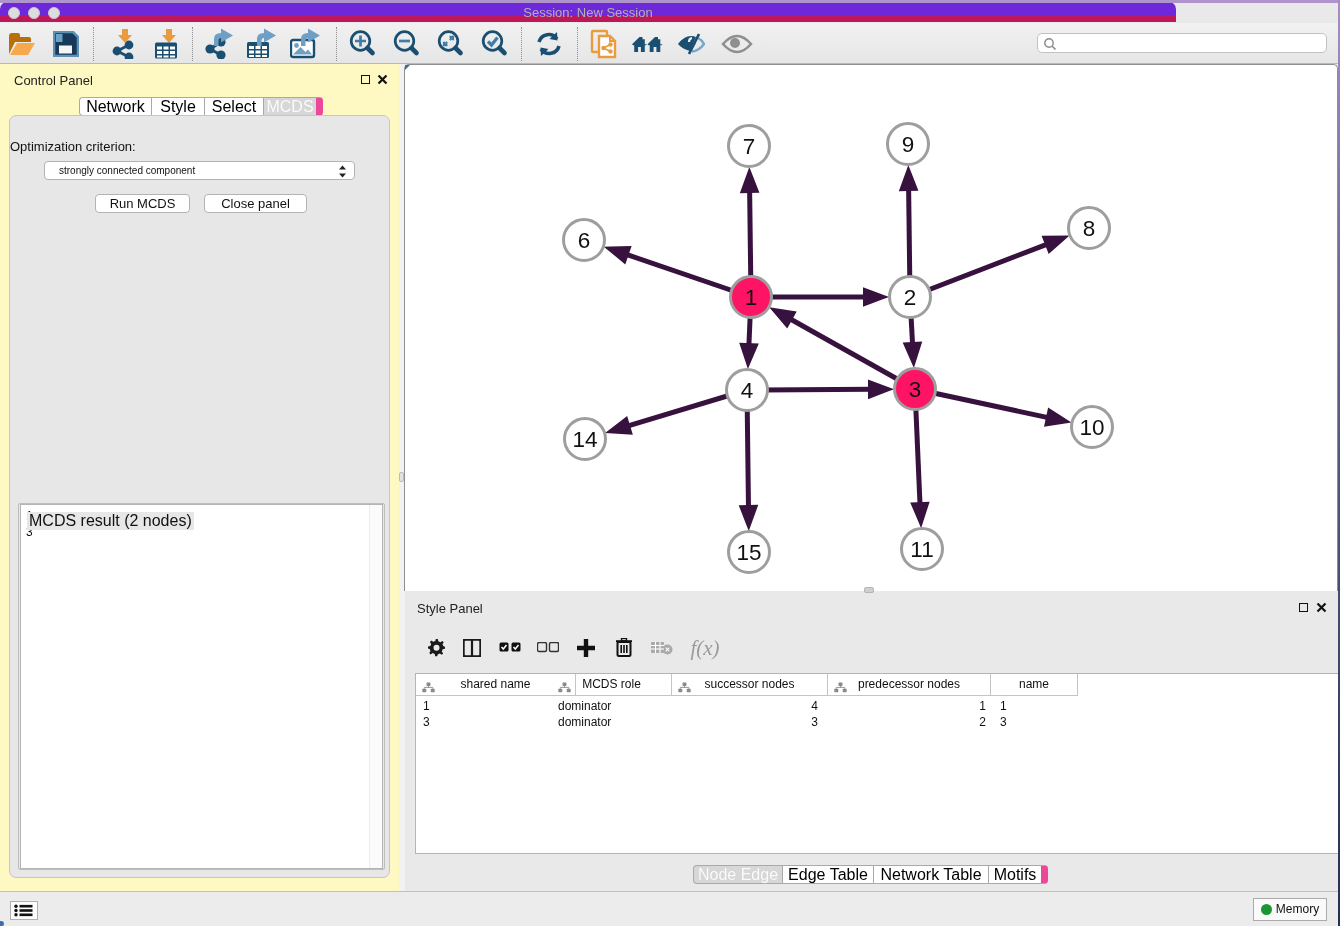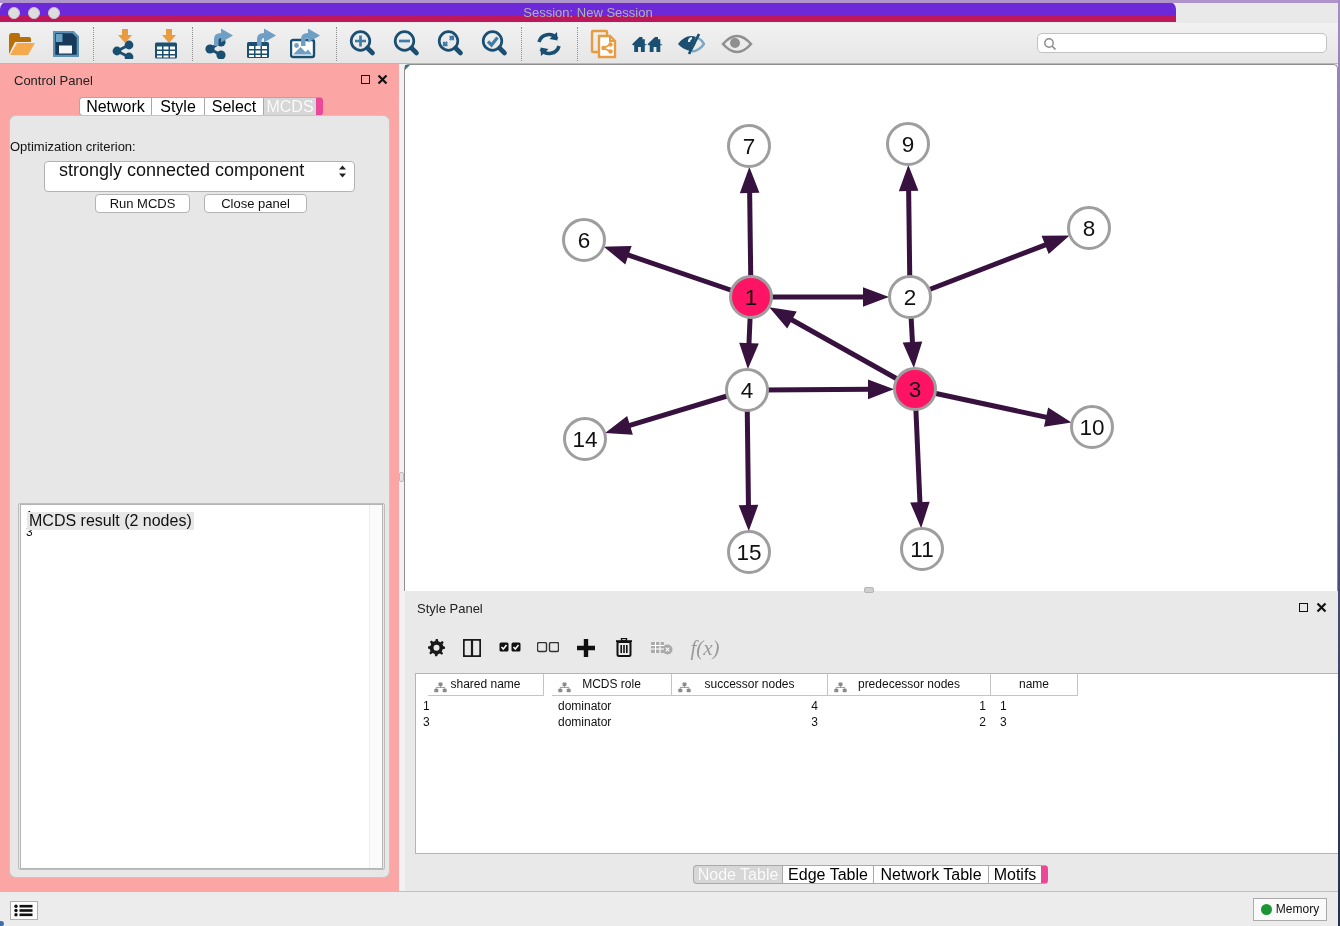--- a/index.html
+++ b/index.html
@@ -8,31 +8,31 @@
 #deskr{right:0;top:0;width:2px;height:926px;background:linear-gradient(#a78dc4,#5d5f8a 40%,#23304f)}
 #titlebar{left:0;top:2px;width:1176px;height:20px;background:#6d28d9;border-radius:7px 7px 0 0;border-bottom:6px solid #be185d}
 .tl{position:absolute;top:5px;width:12px;height:12px;border-radius:50%;background:#dddddd;border:1px solid #c8c8c8}
 #wtitle{position:absolute;top:3px;left:0;width:100%;text-align:center;font-size:13px;color:#b2b2b2}
 #toolbar{left:0;top:23px;width:1338px;height:41px;background:linear-gradient(#f1f1f1,#e6e6e6);border-bottom:1px solid #b8b8b8}
 .tbi{position:absolute;top:0;height:41px;display:flex;align-items:center;justify-content:center}
 .tsep{position:absolute;top:4px;height:34px;width:0;border-left:1px dotted #8f8f8f}
 #searchbox{position:absolute;left:1037px;top:10px;width:290px;height:20px;background:#fff;border:1px solid #c2c2c2;border-radius:5px}
 #searchbox svg{position:absolute;left:5px;top:3px}
 
-#cpanel{left:0;top:64px;width:399px;height:827px;background:#fca5a5}
+#cpanel{left:0;top:64px;width:399px;height:827px;background:#fef9c3}
 #cp-title{position:absolute;left:14px;top:9px;font-size:13px;color:#222}
 .winbtn-sq{position:absolute;width:9px;height:9px;border:1.5px solid #111}
 #cp-tabs{position:absolute;left:79px;top:33px;height:19px;display:flex}
 .seg{height:19px;font-size:16px;color:#000;background:#fff;border:1px solid #a9a9a9;border-right:none;display:flex;align-items:center;justify-content:center}
 .seg.first{border-radius:4px 0 0 4px}
 .seg.last{border-radius:0 4px 4px 0;border-right:7px solid #ec4899}
 .seg.active{background:#d7d7d7;color:#fbfbfb;text-shadow:0 0 1px #cfcfcf}
 #mcdsbox{position:absolute;left:9px;top:51px;width:381px;height:763px;background:#e7e7e7;border:1px solid #c6c6c6;border-radius:7px}
 #optlabel{position:absolute;left:0;top:23px;width:100%;text-align:left;font-size:13px;color:#111}
-#optsel{position:absolute;left:34px;top:45px;width:311px;height:31px;background:#fff;border:1px solid #b3b3b3;border-radius:4px;font-size:18px;color:#111;line-height:17px;padding-left:14px}
+#optsel{position:absolute;left:34px;top:45px;width:311px;height:19px;background:#fff;border:1px solid #b3b3b3;border-radius:4px;font-size:10px;color:#111;line-height:17px;padding-left:14px}
 #optsel svg{position:absolute;right:7px;top:3px}
 .macbtn{position:absolute;top:78px;height:19px;background:#fff;border:1px solid #b3b3b3;border-radius:4px;font-size:13px;color:#111;text-align:center;line-height:18px}
 #fsbox{position:absolute;left:8px;top:380px;width:367px;height:373px}
 #fsleg{position:absolute;left:9px;top:16px;font-size:16px;color:#111;background:#e7e7e7;padding:0 2px;z-index:2}
 #fsborder{position:absolute;left:0;top:7px;width:100%;height:367px;border:1px solid #bdbdbd;border-radius:2px}
 #fstext{position:absolute;left:2px;top:8px;width:363px;height:365px;background:#fff;border:1px solid #b5b5b5;font-size:12px;color:#111;line-height:15.5px;padding:4px 0 0 5px}
 #fssb{position:absolute;right:3px;top:9px;width:13px;height:363px;background:#fbfbfb;border-left:1px solid #ececec}
 
 #split{left:399px;top:64px;width:6px;height:827px;background:#f2f2f2}
 #splith{position:absolute;left:0px;top:408px;width:5px;height:10px;background:#e2e2e2;border:1px solid #bbb;border-radius:2px}
@@ -408,21 +408,21 @@
             <line x1="9" y1="1" x2="9" y2="12"></line>
             <path d="M14.7 6.7 L18.3 10.3 M18.3 6.7 L14.7 10.3"></path>
           </g>
         </svg>
       </div>
       <div class="abs" style="left:280px;top:1px;width:40px;height:37px;display:flex;align-items:center;justify-content:center">
         <span style="font-family:'Liberation Serif',serif;font-style:italic;font-size:21px;color:#9a9a9a">f(x)</span>
       </div>
     </div>
     <div id="tptable">
-      <div class="th" style="left:12px;width:116px"><span style="position:absolute;left:6px;top:5px"><svg width="13" height="11" viewBox="0 0 13 11">
+      <div class="th" style="left:0px;width:160px"><span style="position:absolute;left:6px;top:5px"><svg width="13" height="11" viewBox="0 0 13 11">
             <g fill="#8a8a8a">
               <rect x="4.5" y="0.5" width="4" height="3.4" rx="0.6"></rect>
               <rect x="0.3" y="6.8" width="4" height="3.4" rx="0.6"></rect>
               <rect x="8.7" y="6.8" width="4" height="3.4" rx="0.6"></rect>
               <path d="M6.5 3.9 L6.5 5.4 M2.3 6.8 L2.3 5.4 L10.7 5.4 L10.7 6.8" stroke="#8a8a8a" stroke-width="0.9" fill="none"></path>
             </g>
           </svg></span><span>shared name</span></div>
       <div class="th" style="left:136px;width:120px"><span style="position:absolute;left:6px;top:5px"><svg width="13" height="11" viewBox="0 0 13 11">
             <g fill="#8a8a8a">
               <rect x="4.5" y="0.5" width="4" height="3.4" rx="0.6"></rect>
@@ -453,21 +453,21 @@
       <div class="td" style="left:256px;top:24px;width:146px;text-align:right">4</div>
       <div class="td" style="left:412px;top:24px;width:158px;text-align:right">1</div>
       <div class="td" style="left:584px;top:24px">1</div>
       <div class="td" style="left:7px;top:40px">3</div>
       <div class="td" style="left:142px;top:40px">dominator</div>
       <div class="td" style="left:256px;top:40px;width:146px;text-align:right">3</div>
       <div class="td" style="left:412px;top:40px;width:158px;text-align:right">2</div>
       <div class="td" style="left:584px;top:40px">3</div>
     </div>
     <div id="tp-tabs">
-      <div class="seg first active" style="width:89px">Node Table</div>
+      <div class="seg first active" style="width:89px">Node Edge</div>
       <div class="seg" style="width:91px">Edge Table</div>
       <div class="seg" style="width:115px">Network Table</div>
       <div class="seg last" style="width:60px">Motifs</div>
     </div>
   </div>
 <div class="abs" id="statusbar">
     <div id="listbtn"><svg width="20" height="13" viewBox="0 0 20 13" style="margin:2px 0 0 3px">
         <g fill="#111">
           <circle cx="2" cy="2.2" r="1.7"></circle>
           <circle cx="2" cy="6.5" r="1.7"></circle>

